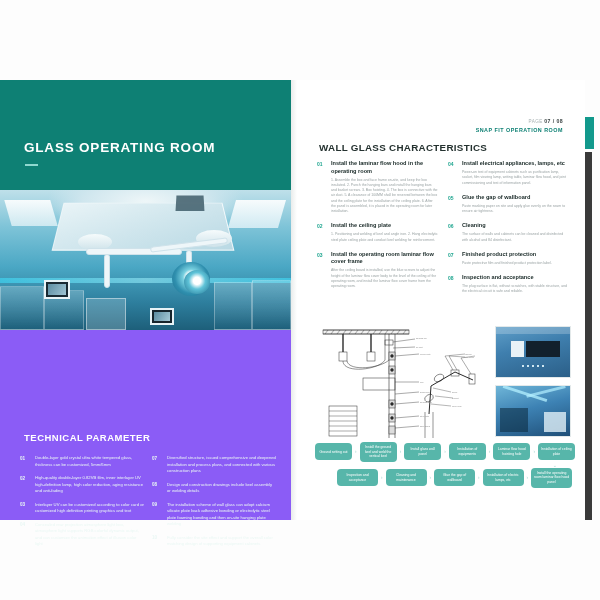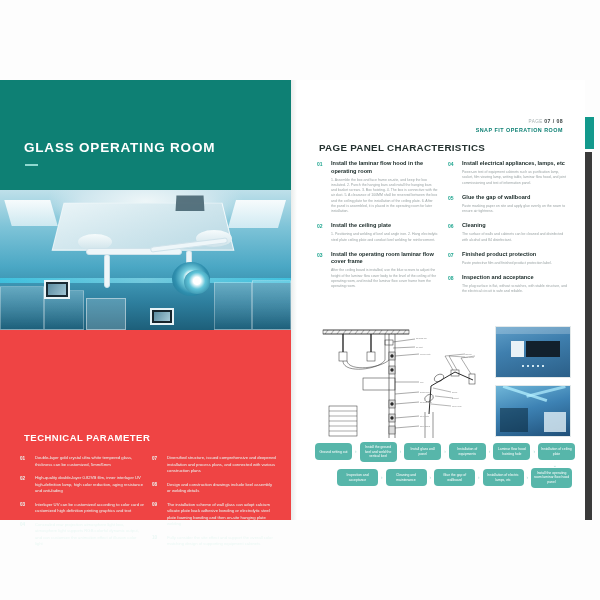--- a/index.html
+++ b/index.html
@@ -50,21 +50,21 @@
   .monitor-b { left: 150px; top: 118px; width: 24px; height: 17px; background: #16242c; border: 2px solid #e7f2f6; }
   .monitor-b:after { content:''; position:absolute; inset:2px; background: linear-gradient(120deg,#5a8ba0,#a7cad8); }
   .wall-panel { background: linear-gradient(180deg, rgba(255,255,255,.22), rgba(255,255,255,0)); border: 1px solid rgba(255,255,255,.3); }
   .wp1 { left: 0; top: 96px; width: 44px; height: 44px; }
   .wp2 { left: 44px; top: 100px; width: 40px; height: 40px; }
   .wp3 { left: 214px; top: 92px; width: 38px; height: 48px; }
   .wp4 { left: 252px; top: 90px; width: 39px; height: 50px; }
   .door { left: 86px; top: 108px; width: 40px; height: 32px; background: rgba(255,255,255,.2); border: 1px solid rgba(255,255,255,.45); }
   .cove { left: 0; top: 88px; width: 291px; height: 5px; background: linear-gradient(90deg,#3fe2ff,#9ef2ff,#3fe2ff); opacity:.55; }
 
-  .lp-body { position: absolute; left: 0; top: 250px; width: 291px; height: 190px; background: #ef4444; }
+  .lp-body { position: absolute; left: 0; top: 250px; width: 291px; height: 190px; background: #8b5cf6; }
   .lp-sec-title { position: absolute; left: 24px; top: 102px; color:#ffffff; font-size: 9.5px; font-weight: bold; letter-spacing: .5px; }
   .tp-cols { position: absolute; left: 20px; top: 125px; width: 256px; display: flex; gap: 8px; }
   .tp-col { width: 124px; }
   .tp-item { display: flex; gap: 6px; margin-bottom: 7px; }
   .tp-num { color: #e9f7f4; font-size: 4.6px; font-weight: bold; min-width: 9px; padding-top: .5px; }
   .tp-txt { color: #eaf7f4; font-size: 4.2px; line-height: 1.55; }
 
   
   #right-page { position: absolute; left: 297px; top: 80px; width: 288px; height: 440px; background: #ffffff; }
   .rp-pagemeta { position: absolute; right: 22px; top: 38px; text-align: right; }
@@ -205,21 +205,21 @@
   <div id="right-page">
 
     <div class="rp-pagemeta">
       <div class="rp-pageno">
         <span>PAGE</span>
         <b>07 / 08</b>
       </div>
       <div class="rp-brand">SNAP FIT OPERATION ROOM</div>
     </div>
 
-    <div class="rp-h1">PAGE PANEL CHARACTERISTICS</div>
+    <div class="rp-h1">WALL GLASS CHARACTERISTICS</div>
 
     <div class="wpc-cols">
       <div class="wpc-col">
         <div class="wpc-item">
           <div class="wpc-num">01</div>
           <div class="wpc-body">
             <div class="wpc-title">Install the laminar flow hood in the operating room</div>
             <div class="wpc-desc">1. Assemble the box and face frame on-site, and keep the box insulated. 2. Punch the hanging bars and install the hanging bars and basket screws. 3. Box hoisting. 4. The box is connective with the air duct. 5. A clearance of 100MM shall be reserved between the box and the ceiling plate for the installation of the ceiling plate. 6. After the panel is assembled, it is placed in the operating room for later installation.</div>
           </div>
         </div>

